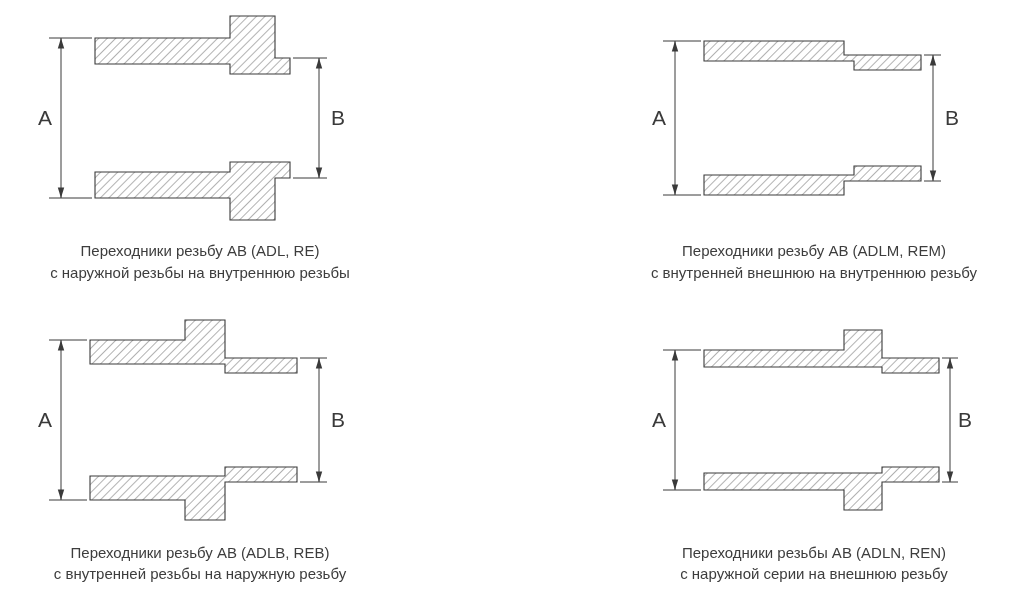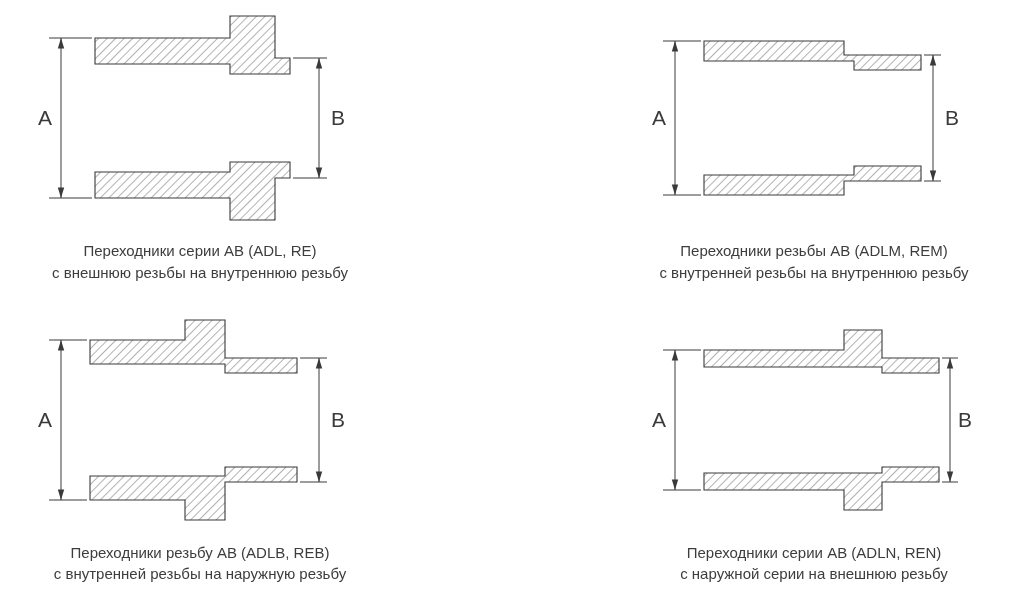--- a/index.html
+++ b/index.html
@@ -44,22 +44,22 @@
         <g stroke="#3a3a3a" stroke-width="1">
           <line x1="258" y1="50" x2="292" y2="50"></line>
           <line x1="258" y1="170" x2="292" y2="170"></line>
           <line x1="284" y1="50" x2="284" y2="170"></line>
           <path d="M284,50 l-3.2,10.5 h6.4 z" fill="#3a3a3a" stroke="none"></path>
           <path d="M284,170 l-3.2,-10.5 h6.4 z" fill="#3a3a3a" stroke="none"></path>
         </g>
         <text x="303" y="117" font-size="21" fill="#3a3a3a" text-anchor="middle">B</text>
       </svg>
       <figcaption>
-        <div>Переходники серии AB (ADL, RE)</div>
-        <div>с внешнюю резьбы на внутреннюю резьбу</div>
+        <div>Переходники резьбу AB (ADL, RE)</div>
+        <div>с наружной резьбы на внутреннюю резьбы</div>
       </figcaption>
     </figure>
 
     <figure class="fig fig-right">
       <svg viewBox="0 0 330 222" width="330" role="img">
         <defs>
           <pattern id="hatch2" width="6" height="6" patternUnits="userSpaceOnUse" patternTransform="rotate(45)">
             <line x1="0" y1="0" x2="0" y2="6" stroke="#555555" stroke-width="0.9"></line>
           </pattern>
         </defs>
@@ -78,22 +78,22 @@
         <g stroke="#3a3a3a" stroke-width="1">
           <line x1="275" y1="47" x2="292" y2="47"></line>
           <line x1="275" y1="173" x2="292" y2="173"></line>
           <line x1="284" y1="47" x2="284" y2="173"></line>
           <path d="M284,47 l-3.2,10.5 h6.4 z" fill="#3a3a3a" stroke="none"></path>
           <path d="M284,173 l-3.2,-10.5 h6.4 z" fill="#3a3a3a" stroke="none"></path>
         </g>
         <text x="303" y="117" font-size="21" fill="#3a3a3a" text-anchor="middle">B</text>
       </svg>
       <figcaption>
-        <div>Переходники резьбы AB (ADLM, REM)</div>
-        <div>с внутренней резьбы на внутреннюю резьбу</div>
+        <div>Переходники резьбу AB (ADLM, REM)</div>
+        <div>с внутренней внешнюю на внутреннюю резьбу</div>
       </figcaption>
     </figure>
   </div>
 
   <div class="row row-2">
 
     <figure class="fig fig-left">
       <svg viewBox="0 0 330 222" width="330" role="img">
         <defs>
           <pattern id="hatch3" width="6" height="6" patternUnits="userSpaceOnUse" patternTransform="rotate(45)">
@@ -149,19 +149,19 @@
         <g stroke="#3a3a3a" stroke-width="1">
           <line x1="293" y1="48" x2="309" y2="48"></line>
           <line x1="293" y1="172" x2="309" y2="172"></line>
           <line x1="301" y1="48" x2="301" y2="172"></line>
           <path d="M301,48 l-3.2,10.5 h6.4 z" fill="#3a3a3a" stroke="none"></path>
           <path d="M301,172 l-3.2,-10.5 h6.4 z" fill="#3a3a3a" stroke="none"></path>
         </g>
         <text x="316" y="117" font-size="21" fill="#3a3a3a" text-anchor="middle">B</text>
       </svg>
       <figcaption>
-        <div>Переходники серии AB (ADLN, REN)</div>
+        <div>Переходники резьбы AB (ADLN, REN)</div>
         <div>с наружной серии на внешнюю резьбу</div>
       </figcaption>
     </figure>
   </div>
 
 </div>
 
 </body></html>

